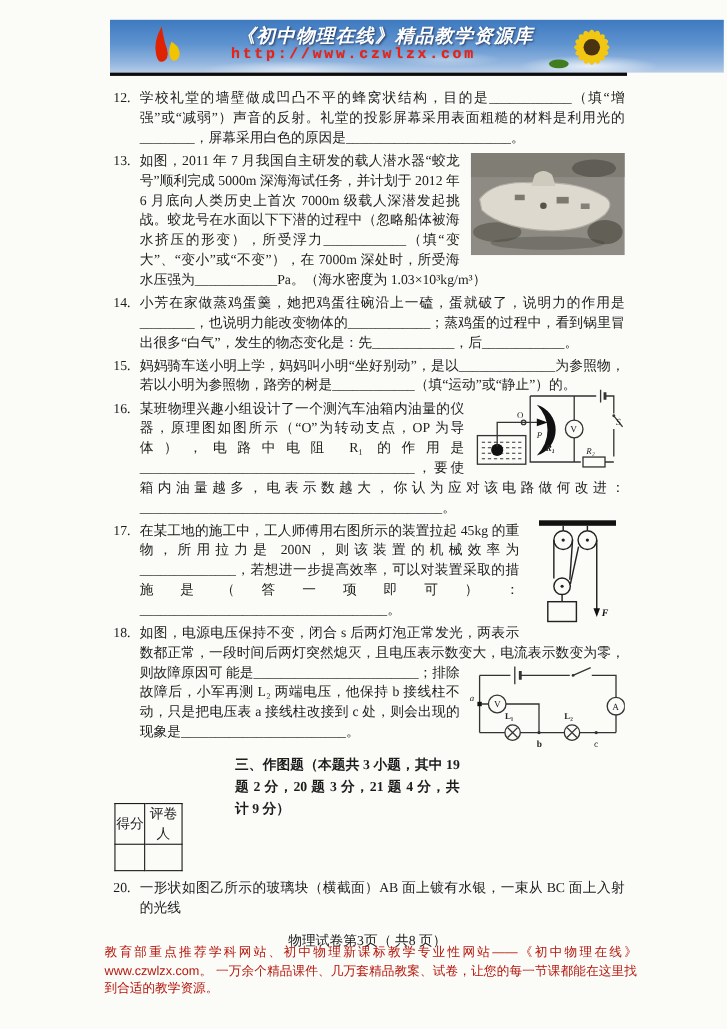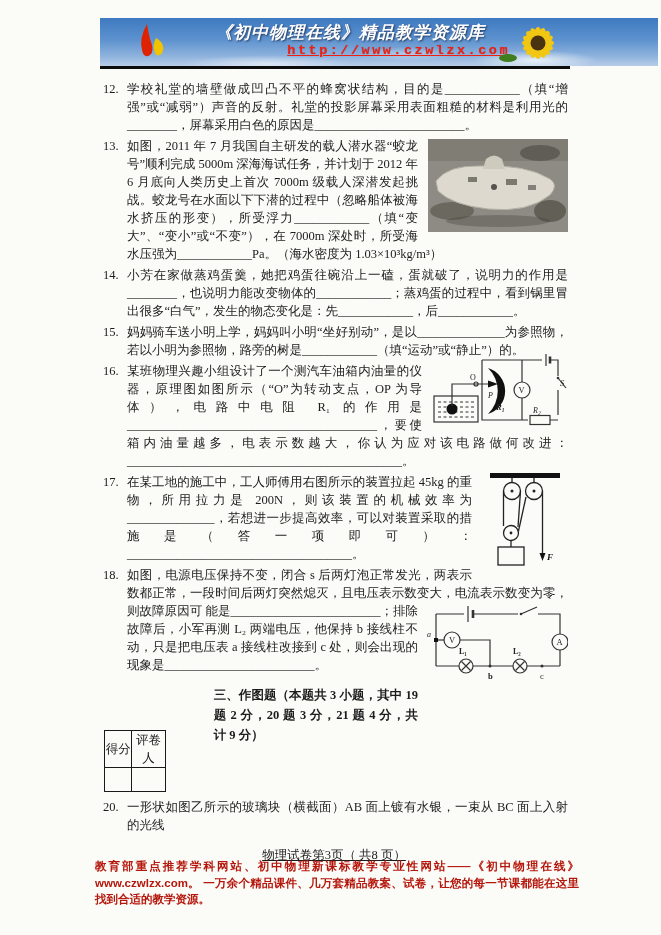--- a/index.html
+++ b/index.html
@@ -17,24 +17,24 @@
       radial-gradient(ellipse 120px 12px at 30% 95%, rgba(255,255,255,.55), rgba(255,255,255,0) 70%),
       radial-gradient(ellipse 70px 10px at 55% 75%, rgba(255,255,255,.35), rgba(255,255,255,0) 70%),
       linear-gradient(180deg,#3e7ac0 0%,#5d92cf 45%,#8fb3dd 80%,#b7cde8 100%);
   }
   .banner-title{
     position:absolute;left:70px;top:3px;width:360px;text-align:center;
     color:#ffffff;font-weight:bold;font-style:italic;font-size:17px;letter-spacing:1px;
     text-shadow:1px 1px 2px rgba(20,30,60,.75);white-space:nowrap;
   }
   .banner-url{
-    position:absolute;left:110px;top:25px;width:300px;text-align:right;
+    position:absolute;left:110px;top:25px;width:300px;text-align:left;
     color:#ee2012;font-weight:bold;font-size:13.5px;letter-spacing:2.5px;
     font-family:"Liberation Mono","DejaVu Sans Mono",monospace;
-    text-shadow:0 0 1px rgba(120,0,0,.4);white-space:nowrap;text-decoration:underline;
+    text-shadow:0 0 1px rgba(120,0,0,.4);white-space:nowrap;
   }
   .logo{position:absolute;left:34px;top:4px;}
   .sunflower{position:absolute;left:398px;top:6px;}
   .banner-rule{position:absolute;left:100px;top:66px;width:470px;height:3px;background:#0c0c0c;}
   
   .content{
     position:absolute;left:100px;top:80px;width:468px;
     font-size:12.5px;line-height:18px;text-align:justify;
   }
   .question{position:relative;padding-left:26px;margin:0 0 3px 1px;}
@@ -49,25 +49,25 @@
   .score-table{border-collapse:collapse;margin-top:48px;}
   .score-table td{
     border:1.6px solid #1a1a1a;text-align:center;vertical-align:middle;
     font-size:12.5px;padding:0;
   }
   .score-table .c1{width:42px;height:23px;}
   .score-table .c2{width:54px;height:23px;}
   .section-heading{
     font-weight:bold;margin-left:48px;width:330px;font-size:12.5px;line-height:20px;padding-top:3px;
   }
-  .page-num{text-align:center;margin-top:12px;font-size:12.5px;text-decoration:underline;}
+  .page-num{text-align:center;margin-top:12px;font-size:12.5px;}
   
   .bottom-note{
     position:absolute;left:95px;top:858px;width:484px;
-    color:#b5160b;font-weight:bold;font-size:11.5px;line-height:16.5px;
+    color:#b5160b;font-weight:normal;font-size:11.5px;line-height:16.5px;
     font-family:"Liberation Sans","DejaVu Sans",sans-serif;text-align:justify;
   }
   svg text{font-family:"Liberation Serif","DejaVu Serif",serif;}
 </style>
 </head>
 <body>
 
 <div class="banner">
   <span class="logo">
     <svg width="34" height="40" viewBox="0 0 34 40">

